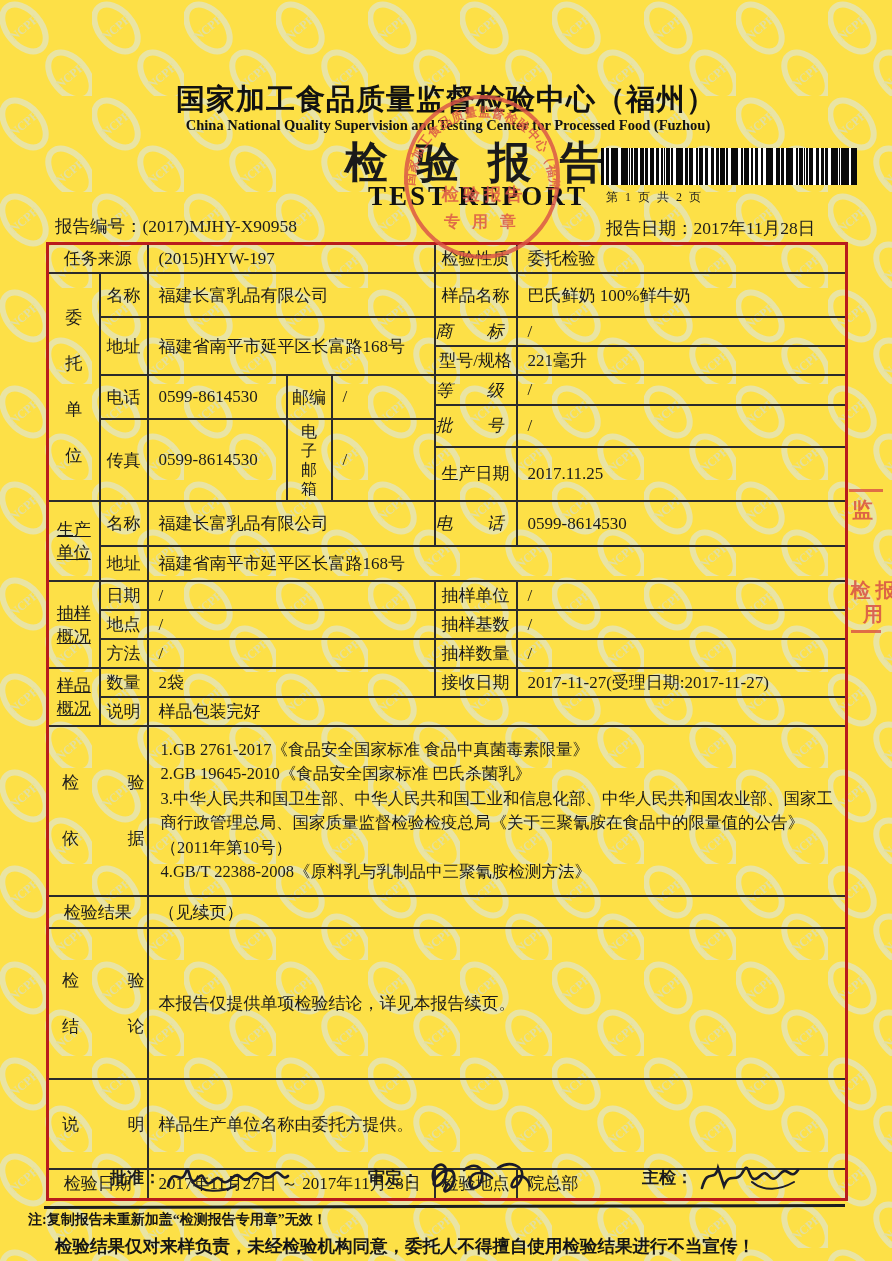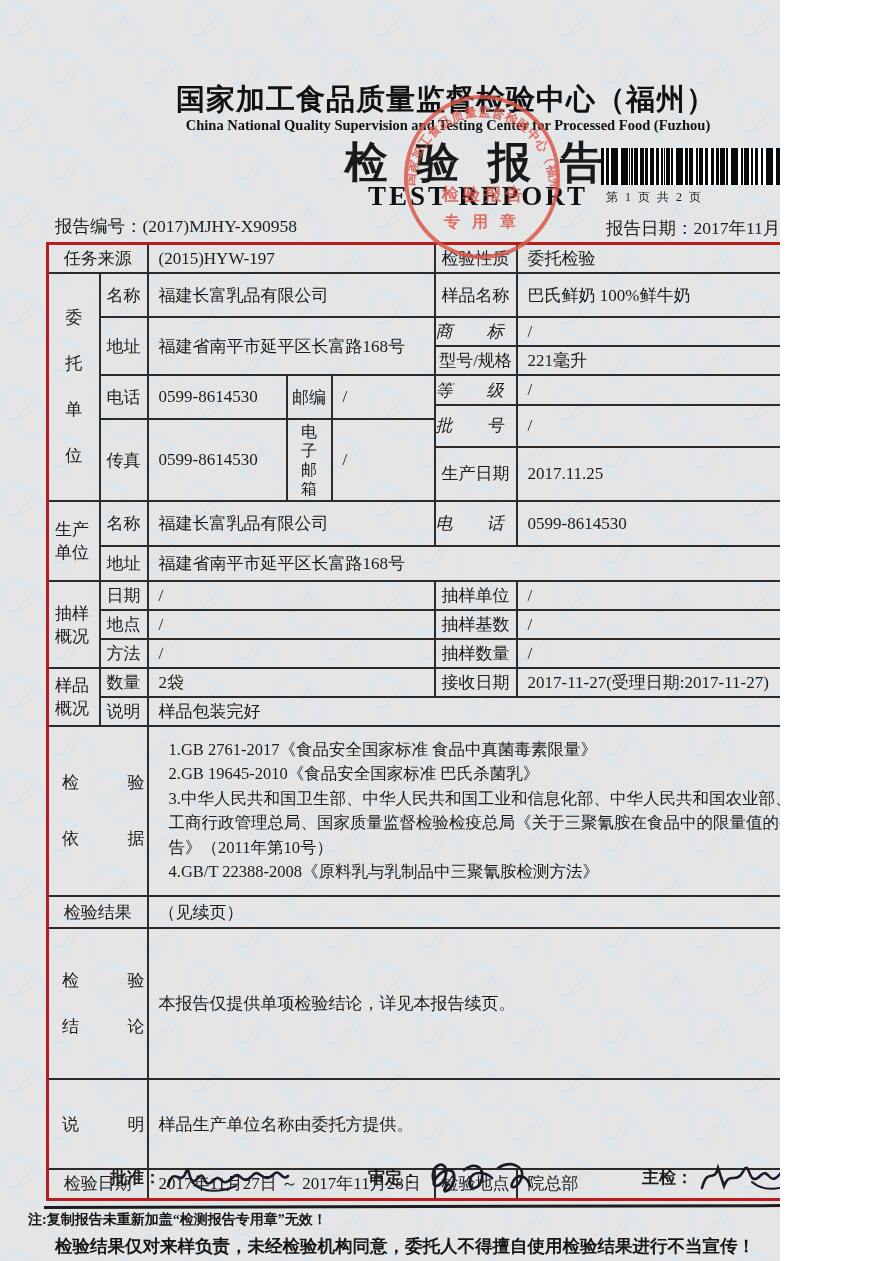--- a/index.html
+++ b/index.html
@@ -1,18 +1,18 @@
 <!DOCTYPE html>
 <html><head>
 <meta charset="utf-8">
 <style>
   * { margin:0; padding:0; box-sizing:border-box; }
   html,body { width:892px; height:1261px; }
   body { font-family:"Liberation Serif","DejaVu Serif",serif; background:#ffffff; }
-  .page { position:relative; width:780px; height:1261px; overflow:hidden; background:#e5e5e5; }
+  .page { position:relative; width:892px; height:1261px; overflow:hidden; background:#fde047; }
 
   
   .watermark { position:absolute; left:0; top:0; z-index:0; }
 
   .content { position:absolute; left:0; top:0; width:892px; height:1261px; z-index:1; color:#1c1c1c; }
 
   
   .org-cn { position:absolute; top:80px; left:0; right:0; text-align:center; font-size:29px; font-weight:bold; letter-spacing:1px; color:#111; }
   .org-en { position:absolute; top:117px; left:4px; right:0; text-align:center; font-size:14.5px; font-weight:bold; color:#111; }
   .title-cn { position:absolute; top:134px; left:0; right:0; text-align:center; transform:translateX(32px); font-size:43px; font-weight:bold; letter-spacing:9px; color:#1a1a1a; }
@@ -33,26 +33,26 @@
   .edge-frag { position:absolute; color:#d85045; z-index:3; font-weight:bold; opacity:.85; }
   .edge-line { position:absolute; background:#d85045; z-index:3; opacity:.8; }
 
   
   table.report { position:absolute; left:46px; top:242px; width:799px; border-collapse:collapse; table-layout:fixed; border:3px solid #b91c1c; }
   td { border:2px solid #2b2b2b; font-size:17px; color:#1b1b1b; padding:2px 6px; vertical-align:middle; overflow:hidden; }
   td.lab { text-align:center; padding:2px 3px; }
   td.val { text-align:left; padding-left:10px;margin-top:11px; }
   td.spread { text-align:justify; text-align-last:justify; padding-left:0; padding-right:12px;font-style:italic; }
   td.vlabel { white-space:pre-line; text-align:center; line-height:46px; }
-  td.vlabel2 { white-space:pre-line; text-align:left; line-height:23px; }
+  td.vlabel2 { white-space:pre-line; text-align:center; line-height:23px;text-decoration:underline; }
   td.biglabel { white-space:pre-line; text-align:justify; text-align-last:justify; padding-left:13px; padding-right:2px; }
   td.lh56 { line-height:56px; } td.lh46 { line-height:46px; }
   td.small2 { white-space:pre-line; text-align:center; line-height:19px; font-size:16px; }
   .basis-line { line-height:24.5px; font-size:16.5px; }
-  td.basis-cell { padding:10px 20px; vertical-align:middle; }
+  td.basis-cell { padding:10px 12px; vertical-align:middle; }
 
   
   .sig-row { position:absolute; left:0; top:1152px; width:892px; height:56px; }
   .sig-label { position:absolute; font-size:17px; font-weight:bold; top:14px; }
   .sig { position:absolute; top:0; }
 
   
   .foot-rule { position:absolute; left:44px; top:1205px; width:801px; height:2.5px; background:#1d1d1d; transform:rotate(-0.15deg); }
   .foot-note1 { position:absolute; left:28px; top:1211px; font-size:14px; font-weight:bold; color:#151515; }
   .foot-note2 { position:absolute; left:55px; top:1234px; font-size:17.5px; font-weight:bold; color:#151515; }

